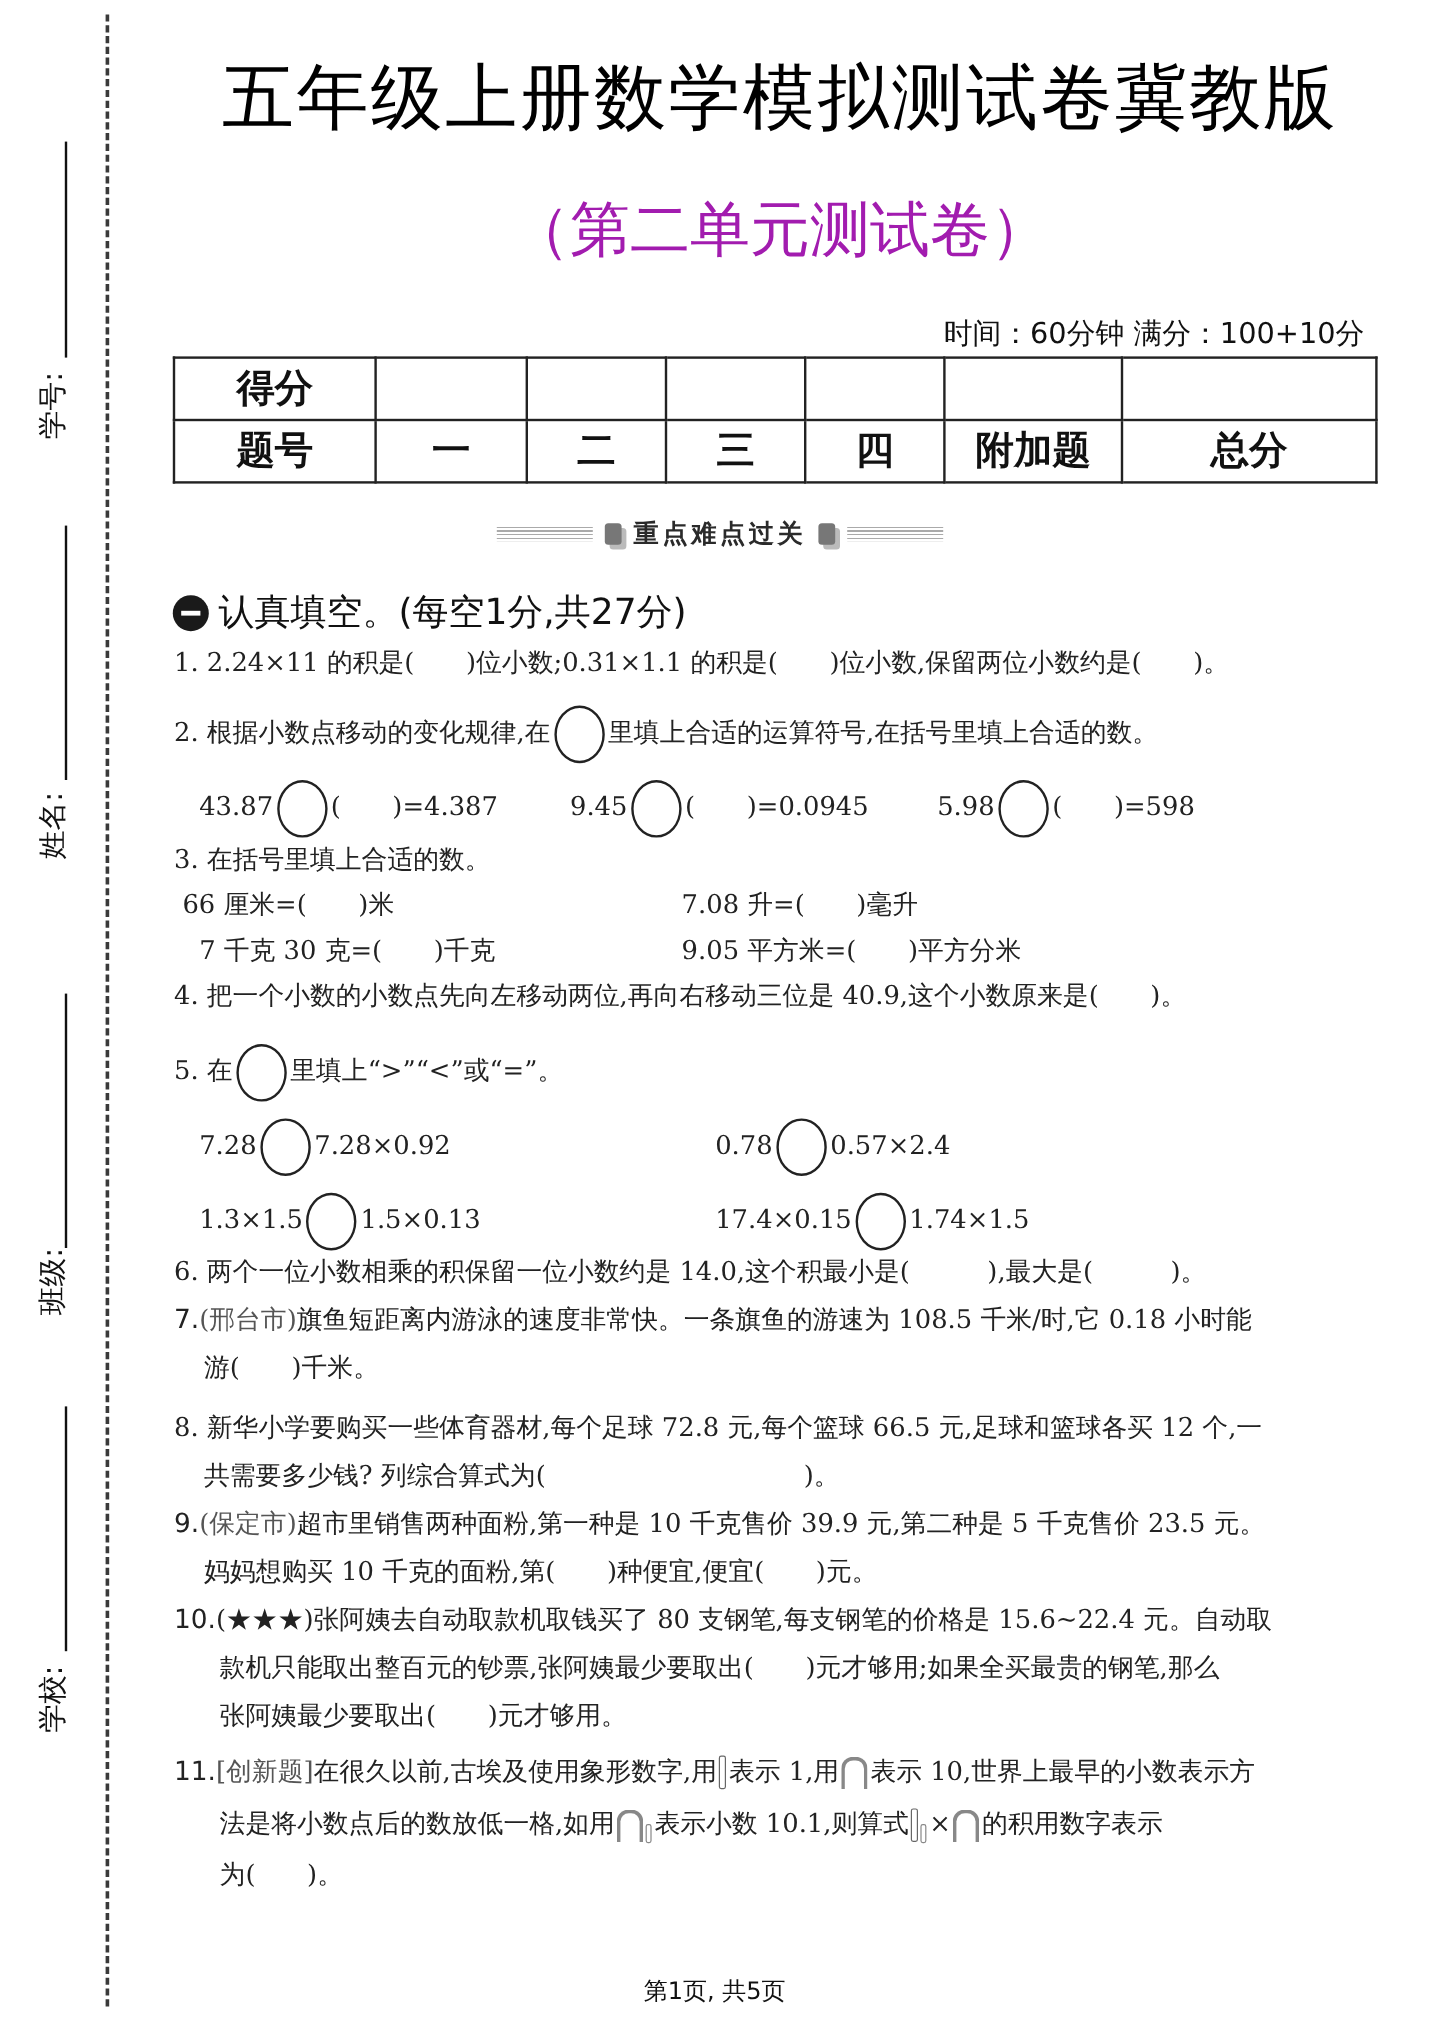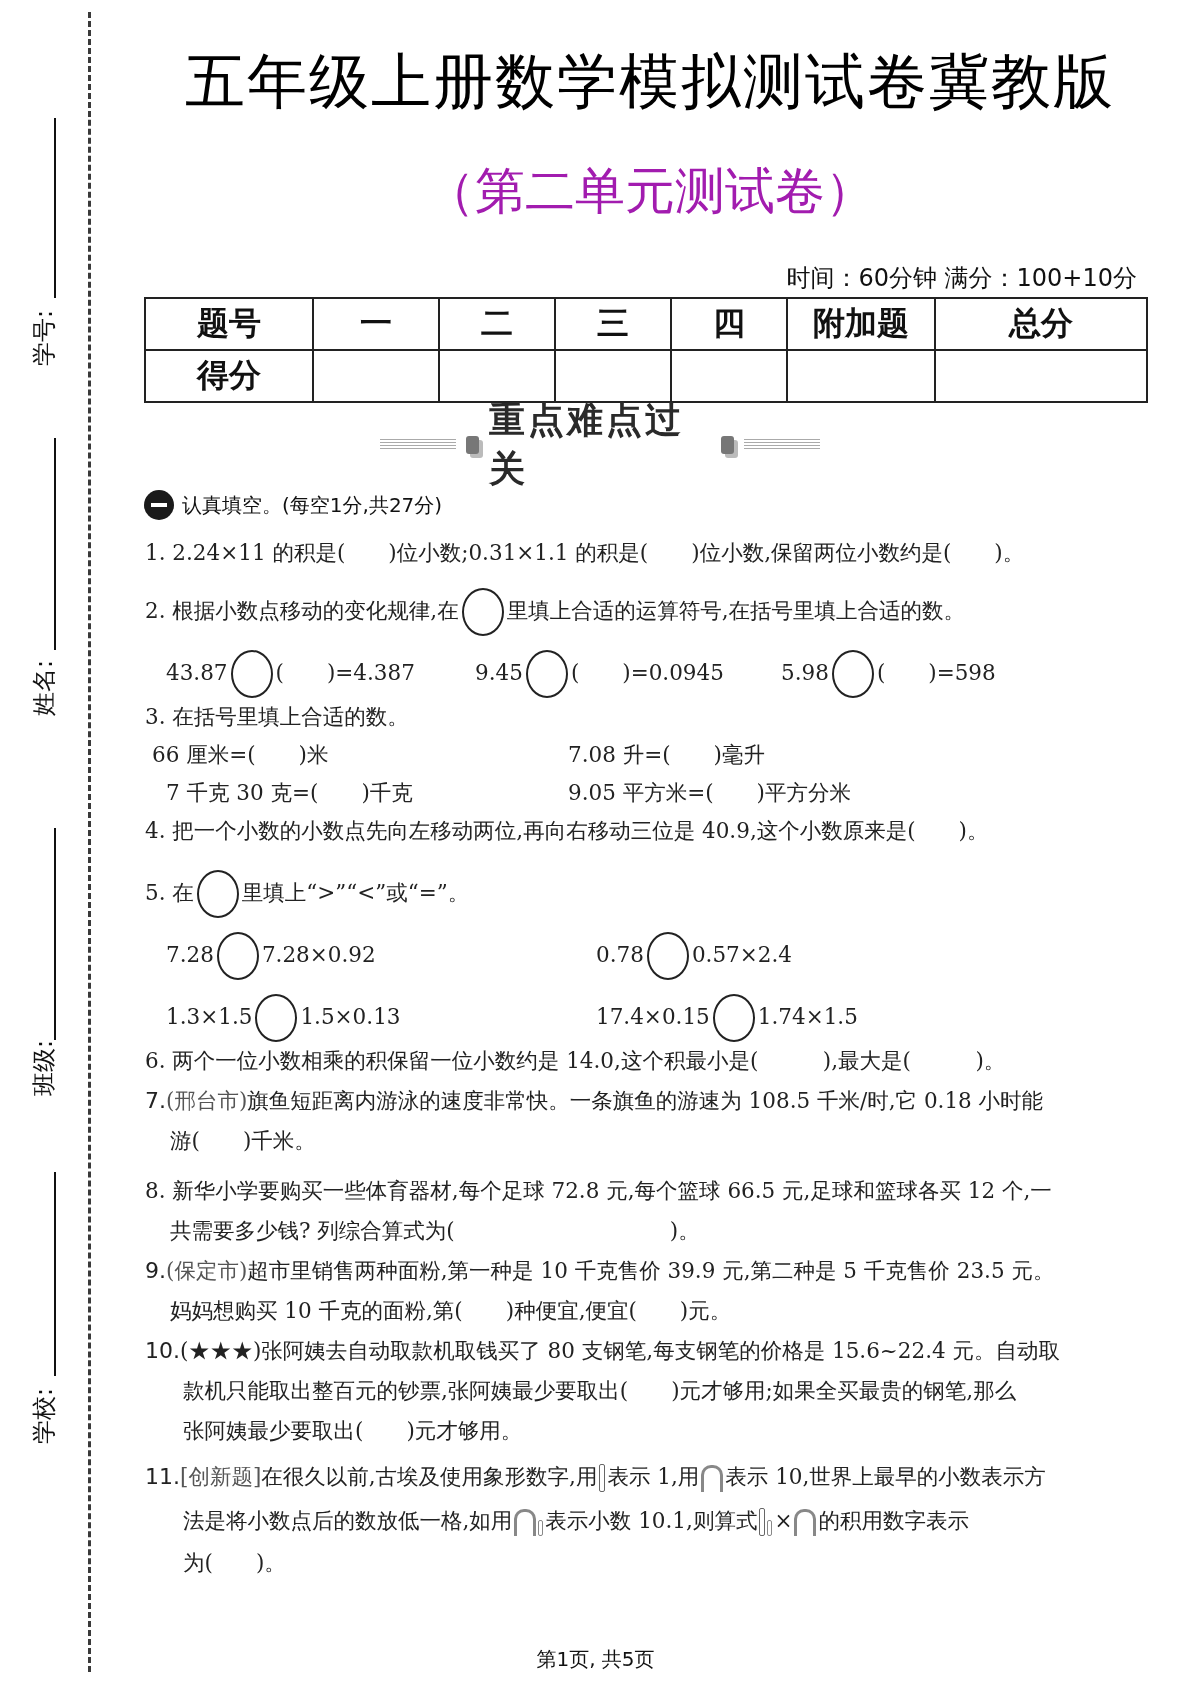--- a/index.html
+++ b/index.html
@@ -44,26 +44,26 @@
   .banner {
     position: absolute; left: 380px; width: 440px; top: 420px; height: 50px;
     display: flex; align-items: center; justify-content: center; gap: 10px;
   }
   .banner .dots {
     width: 80px; height: 12px;
     background: repeating-linear-gradient(180deg, #aaa 0 1px, transparent 1px 3px);
   }
   .banner .sq { width: 14px; height: 18px; background: #777; border-radius: 3px; box-shadow: 4px 4px 0 #bbb; }
   .banner .text {
-    font-family: "DejaVu Sans", sans-serif; font-weight: bold; font-size: 36px; color: #2a2a2a;
+    font-family: "DejaVu Sans", sans-serif; font-weight: bold; font-size: 21px; color: #2a2a2a;
     letter-spacing: 3px;
   }
   .section-head {
     position: absolute; left: 144px; top: 490px; display: flex; align-items: center; gap: 8px;
-    font-family: "DejaVu Sans", sans-serif; font-size: 20px; color: #111;
+    font-family: "DejaVu Sans", sans-serif; font-size: 30px; color: #111;
   }
   .sec-badge {
     width: 30px; height: 30px; border-radius: 50%; background: #1a1a1a; position: relative;
   }
   .sec-badge::after {
     content: ""; position: absolute; left: 7px; right: 7px; top: 13px; height: 4px; background: #fff;
   }
   .q {
     position: absolute; left: 145px; font-size: 21.5px; line-height: 30px; color: #222;
     white-space: nowrap;
@@ -96,37 +96,37 @@
 <div class="side-line" style="top:1172px;height:204px;"></div>
 <div class="side-label" style="top:1408px;">学校:</div>
 
 <div class="title">五年级上册数学模拟测试卷冀教版</div>
 <div class="subtitle">（第二单元测试卷）</div>
 <div class="meta">时间：60分钟  满分：100+10分</div>
 
 <table class="score">
   <tbody>
       <tr>
+    <td>得分</td>
+    <td></td>
+    <td></td>
+    <td></td>
+    <td></td>
+    <td></td>
+    <td></td>
+  </tr>
+  <tr>
     <td style="width:166px">题号</td>
     <td style="width:124px">一</td>
     <td style="width:114px">二</td>
     <td style="width:114px">三</td>
     <td style="width:114px">四</td>
     <td style="width:146px">附加题</td>
     <td>总分</td>
   </tr>
-  <tr>
-    <td>得分</td>
-    <td></td>
-    <td></td>
-    <td></td>
-    <td></td>
-    <td></td>
-    <td></td>
-  </tr>
 </tbody>
   </table>
 
 <div class="banner">
   <span class="dots"></span>
   <span class="sq"></span>
   <span class="text">重点难点过关</span>
   <span class="sq"></span>
   <span class="dots"></span>
 </div>

